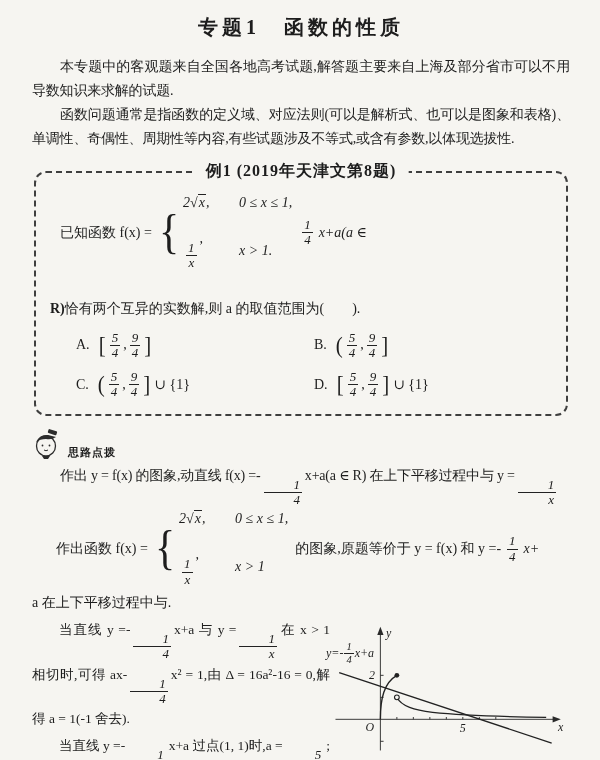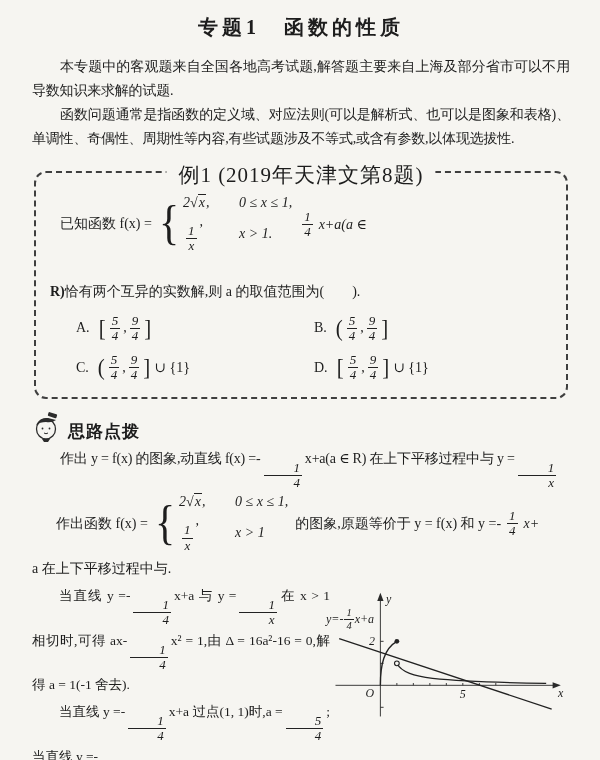--- a/index.html
+++ b/index.html
@@ -28,40 +28,40 @@
   .rad{font-style:italic;border-top:1px solid #222;padding:0 1px;}
   .sq{font-style:normal;}
 
   
   .ex-box{
     position:relative;border:2px dashed #3f3f3f;border-radius:12px;
     margin:20px 2px 0;padding:20px 14px 8px;
   }
   .ex-head{
     position:absolute;top:-12px;left:50%;transform:translateX(-50%);
-    background:#f6f5f1;padding:0 12px;font-weight:normal;font-size:21px;
+    background:#f6f5f1;padding:0 12px;font-weight:bold;font-size:16px;
     letter-spacing:1px;white-space:nowrap;
   }
   .formula{display:flex;align-items:center;flex-wrap:wrap;column-gap:3px;margin-left:10px;}
   .pw{display:inline-flex;align-items:center;margin:2px 4px;}
   .brace{font-size:42px;font-weight:300;line-height:0.9;transform:scaleY(1.18);margin-right:4px;}
-  .pwrows{display:flex;flex-direction:column;row-gap:3px;}
+  .pwrows{display:flex;flex-direction:column;row-gap:20px;}
   .pwrow{display:flex;align-items:center;}
   .pwexpr{width:56px;}
   .qline{line-height:25px;margin-top:23px;}
   .qline .rbold{font-weight:bold;}
   .opts{display:grid;grid-template-columns:1fr 1fr;row-gap:10px;margin:10px 0 6px 26px;}
   .opt{display:flex;align-items:center;}
   .opt .lbl{margin-right:8px;}
   .br{font-size:21px;font-weight:400;transform:scaleY(1.12);display:inline-block;margin:0 1px;}
   .uni{margin-left:3px;}
 
   
   .hint-head{display:flex;align-items:flex-end;gap:6px;margin:12px 0 4px;}
-  .hint-title{font-weight:bold;font-size:17px;letter-spacing:1px;}
+  .hint-title{font-weight:bold;font-size:11px;letter-spacing:1px;}
   .hint p{margin:2px 0;}
   .tailline{line-height:24px;margin-top:2px;}
 
   
   .cols{display:flex;margin-top:2px;}
   .col-l{flex:1;font-size:13.5px;line-height:25px;}
   .col-l p{margin:0 0 2px;text-indent:2em;text-align:justify;}
   .fig{width:240px;position:relative;padding-top:2px;}
   .fig-label{
     position:absolute;top:24px;left:-4px;font-size:12px;font-style:italic;

